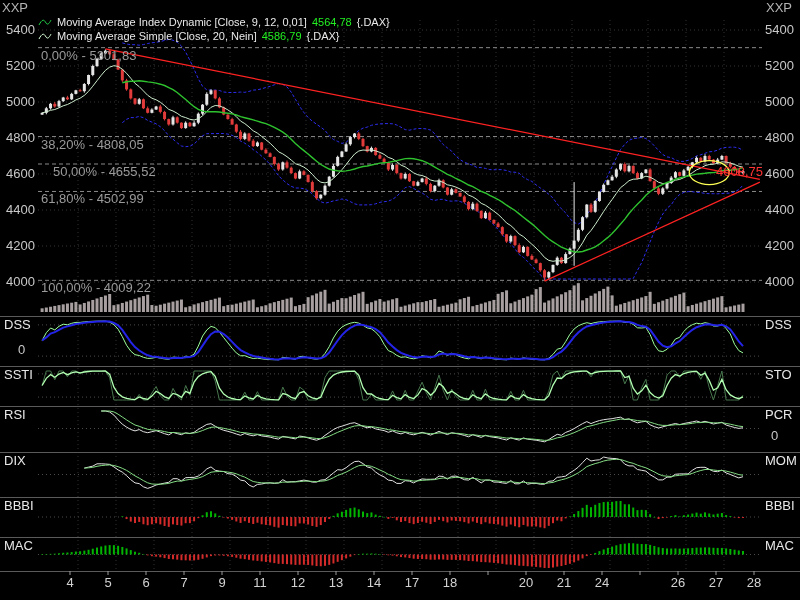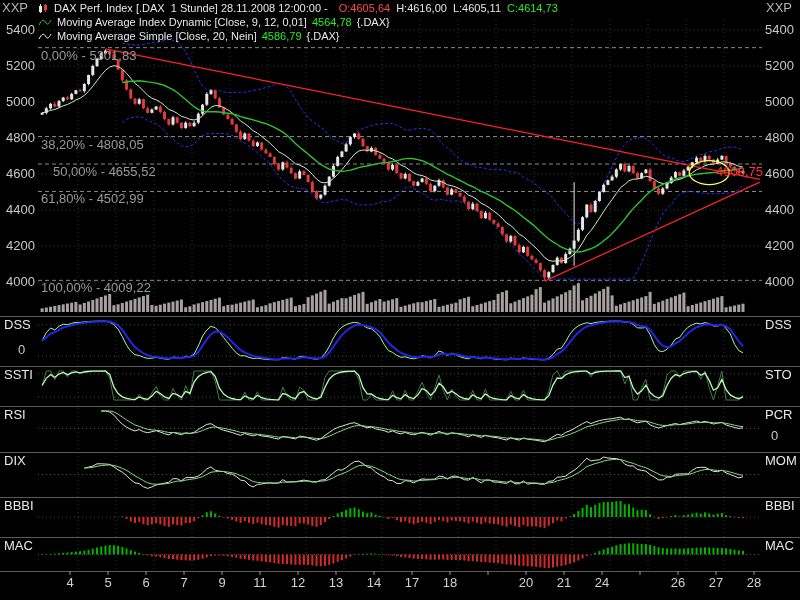--- a/index.html
+++ b/index.html
@@ -920,30 +920,20 @@
       <line x1="754" y1="571" x2="754" y2="575" stroke="#9a9a9a" stroke-width="1"></line>
       <rect x="38" y="20" width="724" height="292" fill="transparent"></rect>
       <rect x="38" y="318" width="724" height="46" fill="transparent"></rect>
       <rect x="38" y="368" width="724" height="36" fill="transparent"></rect>
       <rect x="38" y="408" width="724" height="42" fill="transparent"></rect>
       <rect x="38" y="454" width="724" height="41" fill="transparent"></rect>
       <rect x="38" y="499" width="724" height="36" fill="transparent"></rect>
       <rect x="38" y="539" width="724" height="31" fill="transparent"></rect>
     </svg>
 
-  <div class="hline" style="top:2px">
-    <svg width="11" height="11">
-      <rect x="1" y="3" width="3" height="6" fill="#e6e6e6"></rect>
-        <line x1="2.5" y1="1" x2="2.5" y2="10" stroke="#e6e6e6"></line>
-      <rect x="6" y="2" width="3" height="5" fill="#e23b3b"></rect>
-        <line x1="7.5" y1="1" x2="7.5" y2="9" stroke="#e23b3b"></line>
-    </svg>
-    <span>DAX Perf. Index [.DAX  1 Stunde] 28.11.2008 12:00:00 -</span>
-    <span id="ohlc"><span style="color: rgb(255, 74, 74); margin-left: 6px;">O:4605,64</span><span style="color: rgb(232, 232, 232); margin-left: 6px;">H:4616,00</span><span style="color: rgb(232, 232, 232); margin-left: 6px;">L:4605,11</span><span style="color: rgb(34, 238, 34); margin-left: 6px;">C:4614,73</span></span>
-  </div>
 
   <div class="hline" style="top:16px">
     <svg width="14" height="9">
       <path d="M1 7 C4 1,6 1,8 5 C10 8,12 4,13 2" fill="none" stroke="#22cc44"></path>
     </svg>
     <span>Moving Average Index Dynamic [Close, 9, 12, 0,01]</span>
     <span class="gval" style="color: rgb(34, 238, 34);">4564,78</span>
     <span>{.DAX}</span>
   </div>
 

